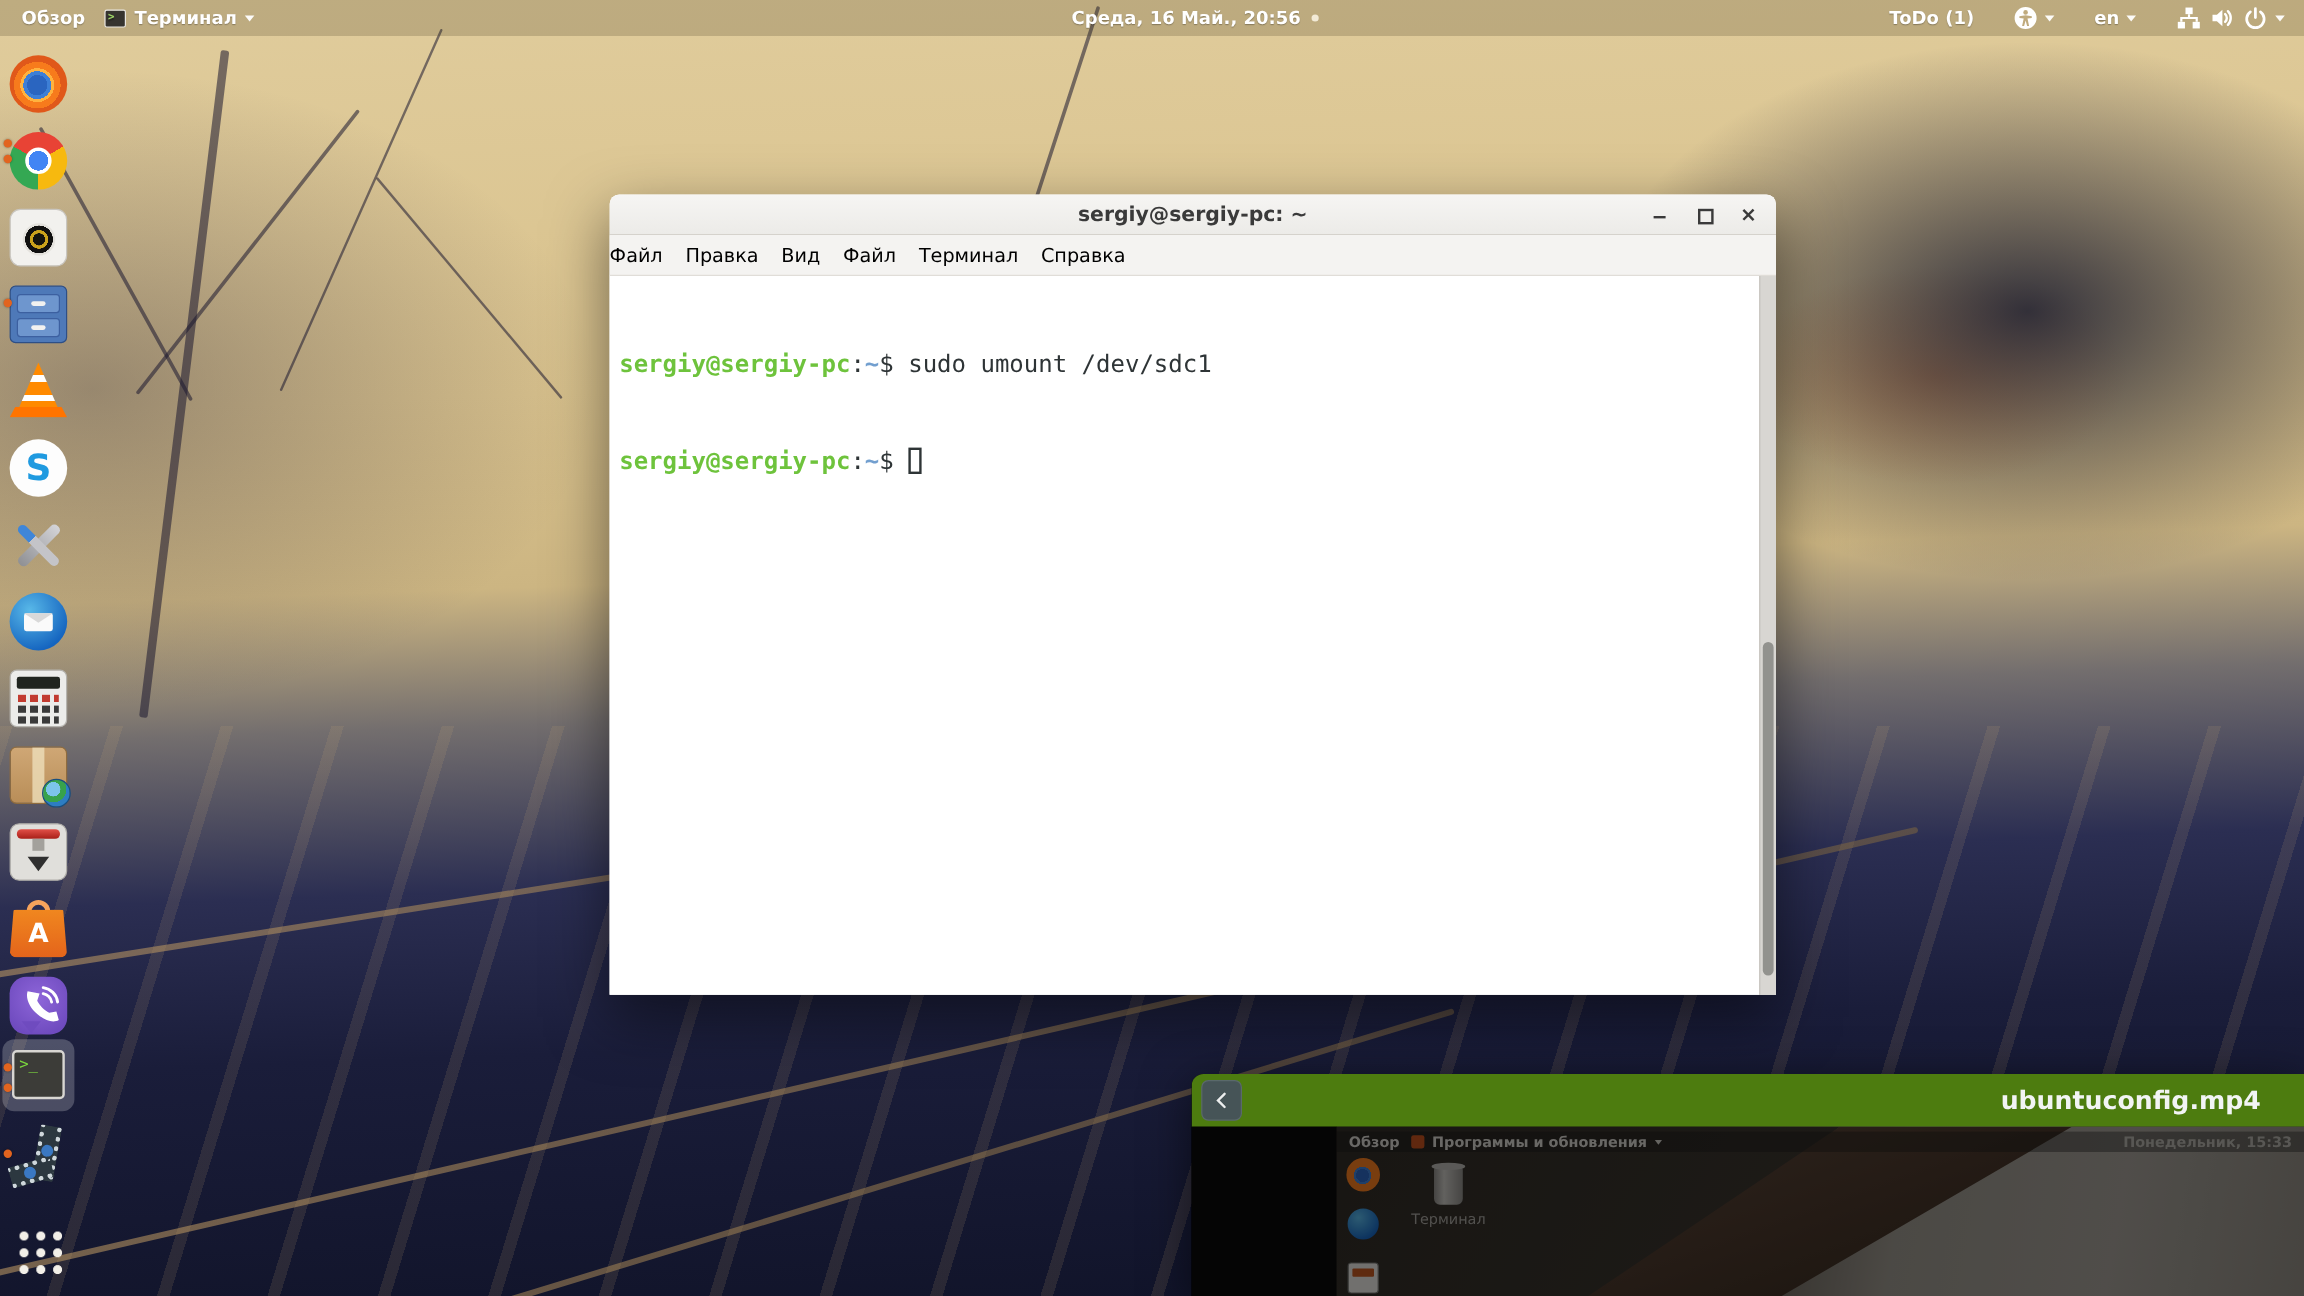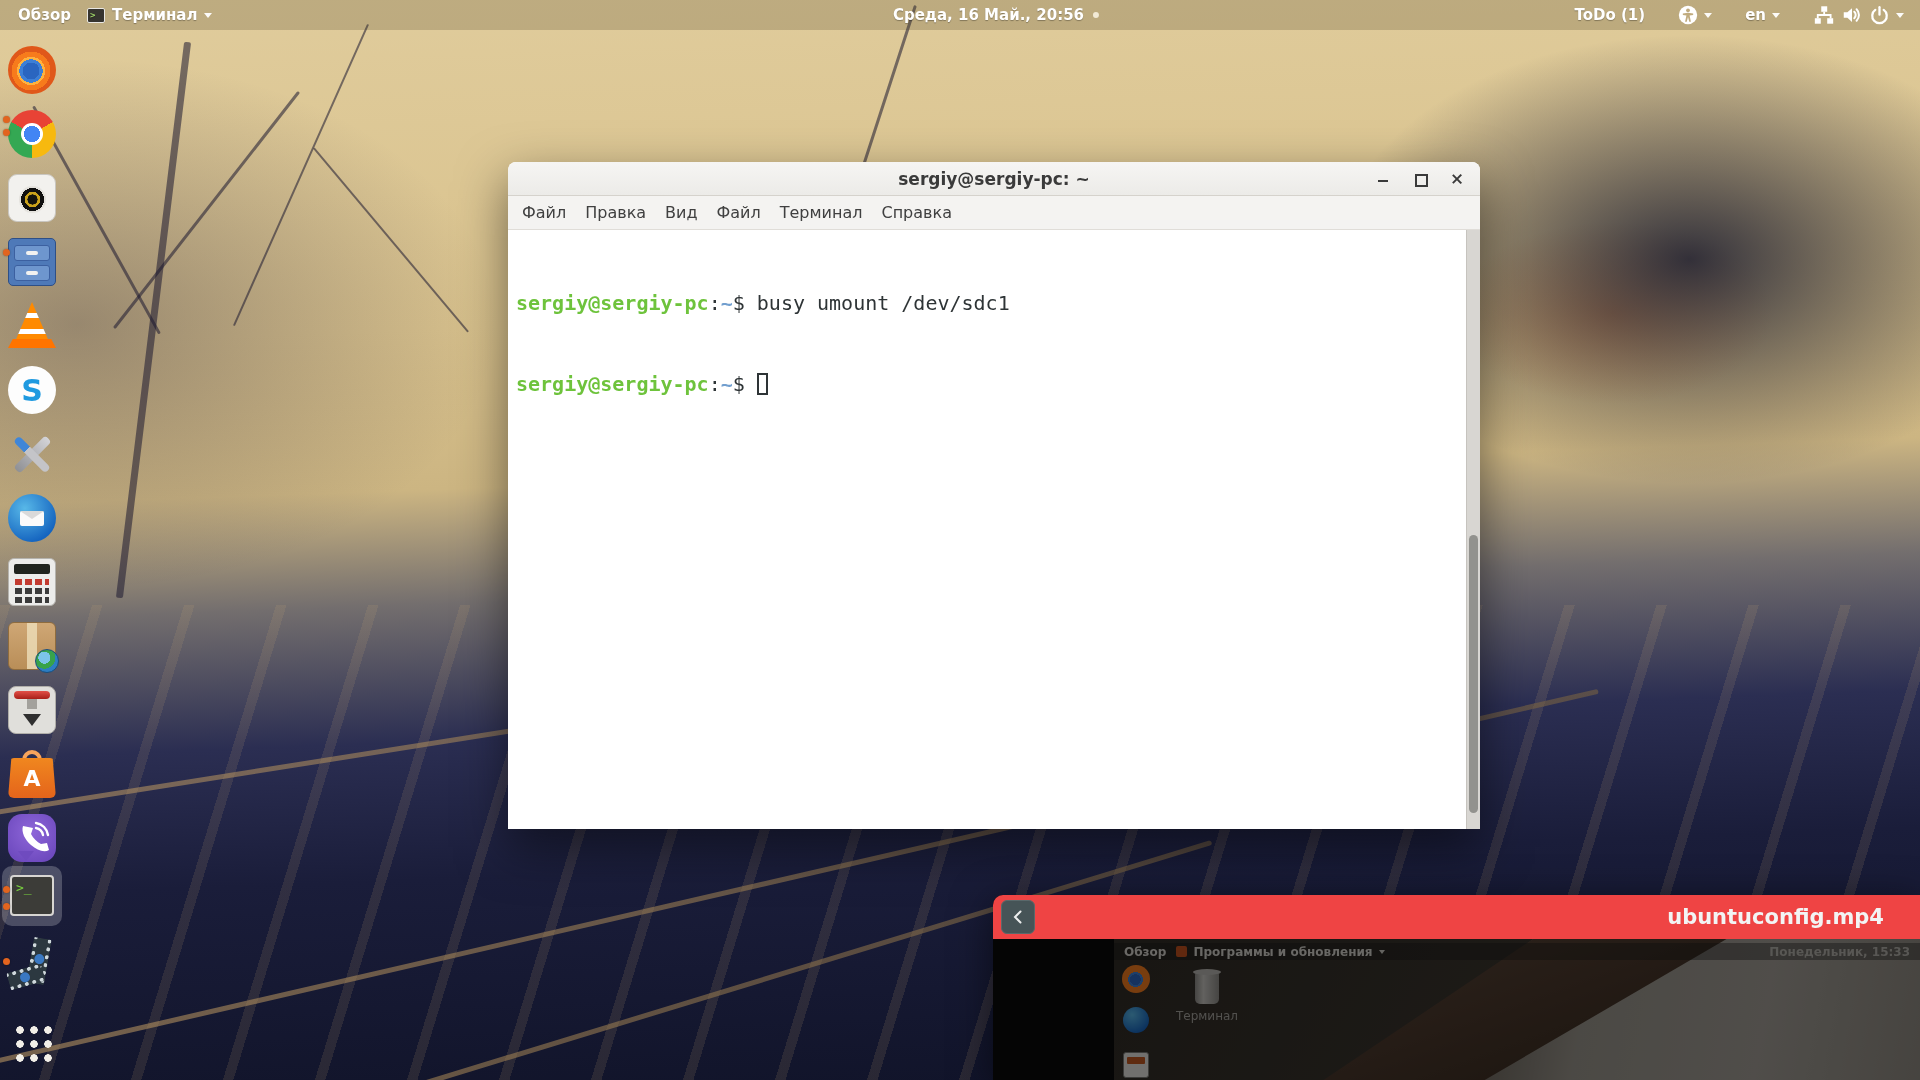--- a/index.html
+++ b/index.html
@@ -115,39 +115,39 @@
     border-bottom:1px solid #d5d2cc; border-radius:8px 8px 0 0; }
   .term-title { position:absolute; left:0; right:0; top:0; line-height:34px; text-align:center;
     font-size:17px; font-weight:700; color:#3a3a3a; }
   .win-controls { position:absolute; right:16px; top:0; height:34px; display:flex; align-items:center; gap:23px; }
   .wc { width:14px; height:14px; position:relative; cursor:default; }
   .wc-min::after { content:""; position:absolute; left:2px; right:2px; top:8px; height:2px; background:#3a3a3a; }
   .wc-max::after { content:""; position:absolute; left:2px; top:2px; width:9px; height:9px; border:2px solid #3a3a3a; }
   .wc-close::before, .wc-close::after { content:""; position:absolute; left:6px; top:1px; width:2.4px; height:12px; background:#3a3a3a; }
   .wc-close::before { transform:rotate(45deg); } .wc-close::after { transform:rotate(-45deg); }
   .term-menubar { height:34px; background:#f4f3f1; border-bottom:1px solid #e0ddd8;
-    display:flex; align-items:center; gap:19px; padding-left:14px; font-size:16px; color:#404040; }
+    display:flex; align-items:center; gap:19px; font-size:16px; color:#000000; }
   .term-body { position:absolute; left:0; right:14px; top:68px; bottom:0; background:#fff;
     font-family:"DejaVu Sans Mono",monospace; font-size:20px; line-height:27px; color:#2e3436;
     padding:6px 0 0 8px; white-space:pre-wrap; overflow:hidden; }
   .pr-user { color:#6ec33c; font-weight:700; }
   .pr-path { color:#729fcf; font-weight:700; }
   .cmd { margin-left:1ch; }
   .cursor-box { display:inline-block; width:11px; height:22px; border:2px solid #2e3436;
     vertical-align:-4px; margin-left:1ch; }
   .term-scroll { position:absolute; right:0; top:68px; bottom:0; width:14px;
     background:#d8d6d2; border-left:1px solid #c6c3be; }
   .term-thumb { position:absolute; left:2px; right:2px; top:305px; height:278px;
     background:#92928e; border-radius:6px; }
 
   
   .player { position:absolute; left:993px; top:895px; width:927px; height:185px;
     border-radius:10px 0 0 0; overflow:hidden; background:#000;
     box-shadow:0 8px 40px rgba(0,0,0,.55); z-index:60; }
-  .player-header { position:relative; height:44px; background:#ef4444;
+  .player-header { position:relative; height:44px; background:#4d7c0f;
     display:flex; align-items:center; padding:0 36px 0 8px; }
   .back-btn { width:34px; height:34px; border-radius:6px; background:#465457; border:1px solid #5a696b;
     display:flex; align-items:center; justify-content:center; }
   .back-btn svg { display:block; }
   .player-title { margin-left:auto; color:#f2f4f4; font-size:21px; font-weight:600; }
   .player-video { position:absolute; left:0; right:0; top:44px; bottom:0; background:#000; }
   .video-frame { position:absolute; left:121px; top:0; right:0; bottom:0; overflow:hidden;
     background:linear-gradient(100deg,#3a332c 0%,#473f36 35%,#9a958c 58%,#a39e96 80%,#8f8a82 100%); }
   .rock { position:absolute; inset:0; clip-path:polygon(26% 100%, 52% 0, 76% 0, 46% 100%);
     background:linear-gradient(160deg,#6b5140,#3a2b20 70%); }
@@ -312,21 +312,21 @@
     </div>
     <div class="term-menubar">
       <span>Файл</span>
       <span>Правка</span>
       <span>Вид</span>
       <span>Файл</span>
       <span>Терминал</span>
       <span>Справка</span>
     </div>
     <div class="term-body">
-      <div><span class="pr-user">sergiy@sergiy-pc</span><span>:</span><span class="pr-path">~</span><span>$</span><span class="cmd">busy umount /dev/sdc1</span></div>
+      <div><span class="pr-user">sergiy@sergiy-pc</span><span>:</span><span class="pr-path">~</span><span>$</span><span class="cmd">sudo umount /dev/sdc1</span></div>
       <div><span class="pr-user">sergiy@sergiy-pc</span><span>:</span><span class="pr-path">~</span><span>$</span><span class="cursor-box"></span></div>
     </div>
     <div class="term-scroll">
       <div class="term-thumb"></div>
     </div>
   </div>
 
   <div class="player">
     <div class="player-header">
       <div class="back-btn">

